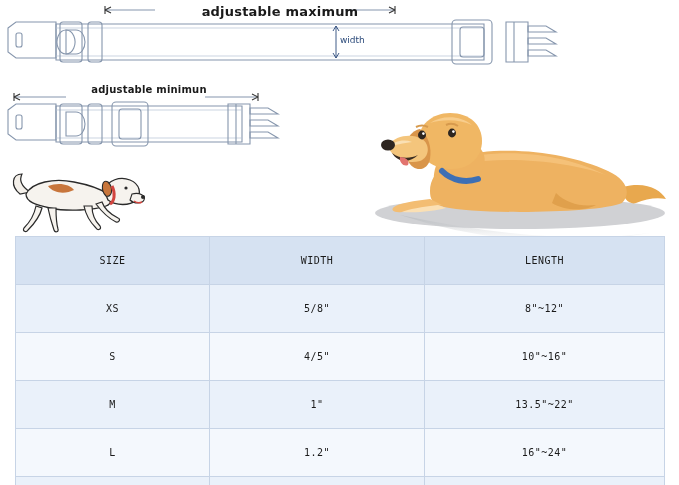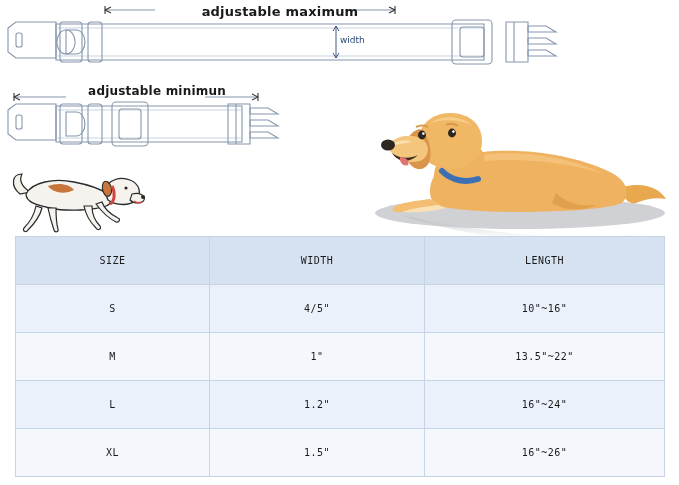--- a/index.html
+++ b/index.html
@@ -12,22 +12,22 @@
   }
   .stage{position:absolute;left:0;top:0;width:580px;height:485px;}
 
   
   .diagram{position:absolute;left:0;top:0;width:679px;height:160px;}
   .cap-max{
     position:absolute;left:0;top:4px;width:560px;text-align:center;
     font-size:13px;font-weight:bold;color:#1a1a1a;letter-spacing:.2px;
   }
   .cap-min{
-    position:absolute;left:12px;top:84px;width:290px;text-align:center;
-    font-size:12px;font-weight:bold;color:#1a1a1a;letter-spacing:.2px;
+    position:absolute;left:4px;top:84px;width:290px;text-align:center;
+    font-size:10px;font-weight:bold;color:#1a1a1a;letter-spacing:.2px;
   }
   .lbl-width{
     position:absolute;left:340px;top:35px;font-size:9px;color:#2b4a7a;
   }
 
   
   .dog-run{position:absolute;left:8px;top:160px;width:140px;height:80px;}
 
   
   .dog-gold{position:absolute;left:360px;top:95px;width:310px;height:150px;}
@@ -216,20 +216,25 @@
         </colgroup>
       <thead>
         <tr>
           <th>SIZE</th>
           <th>WIDTH</th>
           <th>LENGTH</th>
         </tr>
       </thead>
       <tbody>
         <tr>
+          <td>XS</td>
+          <td>5/8"</td>
+          <td>8"~12"</td>
+        </tr>
+        <tr>
           <td>S</td>
           <td>4/5"</td>
           <td>10"~16"</td>
         </tr>
         <tr>
           <td>M</td>
           <td>1"</td>
           <td>13.5"~22"</td>
         </tr>
         <tr>

